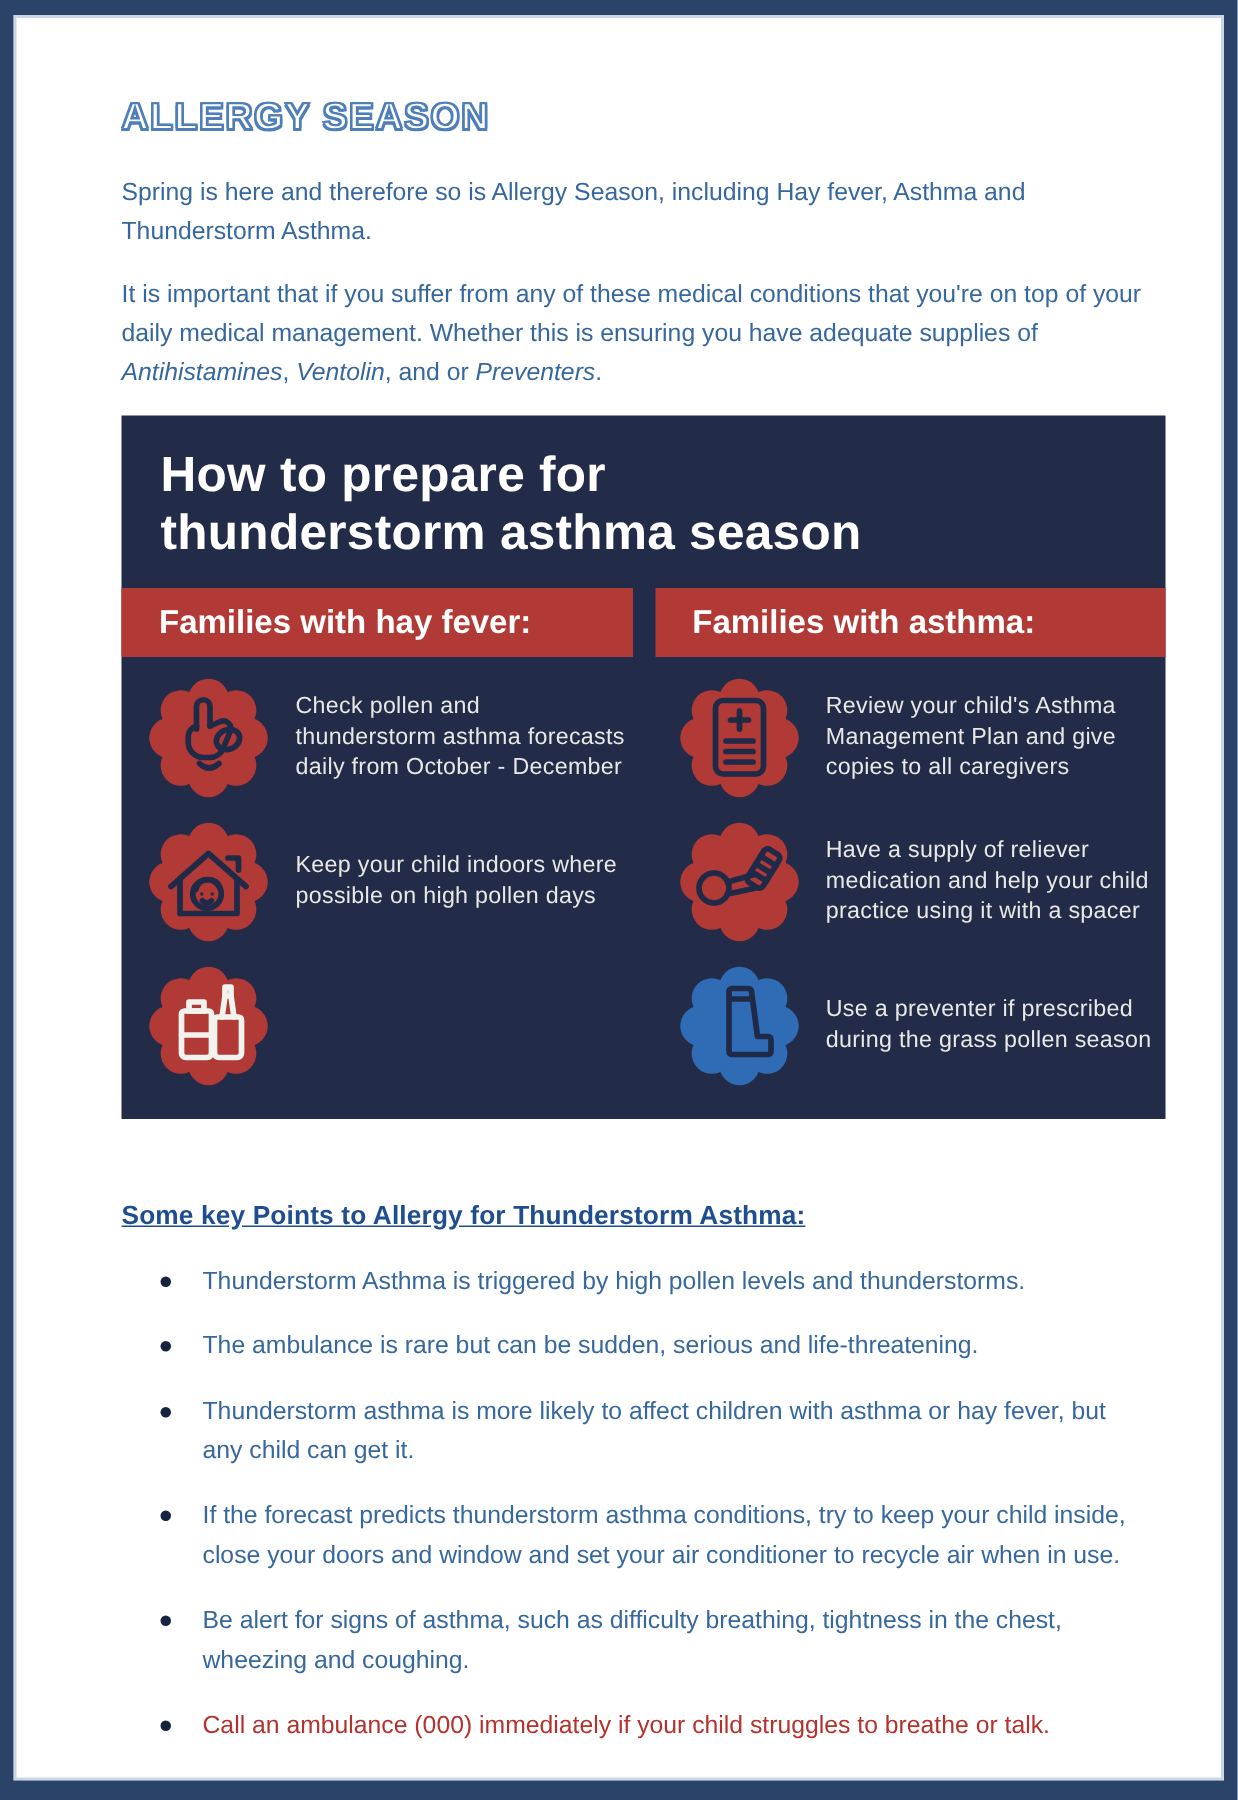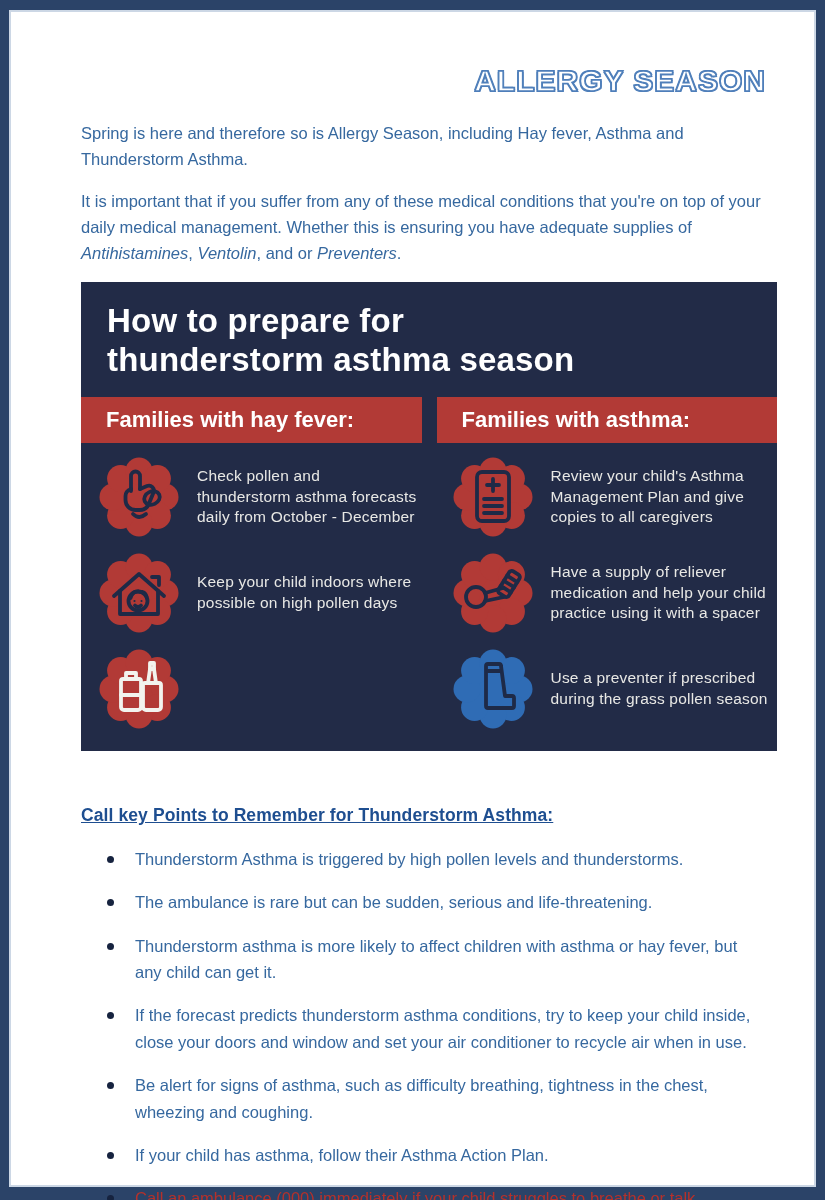--- a/index.html
+++ b/index.html
@@ -21,22 +21,22 @@
   }
   .page{
     width:825px;height:1200px;background:#fff;position:relative;
     border:9px solid var(--page-border);
     border-top-width:10px;border-bottom-width:13px;
     box-shadow:inset 0 0 0 2px #ccd7e5;
   }
   .inner{padding:54px 50px 0 72px;}
 
   .title{
-    text-align:right;margin:0 0 22px;
-    font-size:30px;font-weight:800;letter-spacing:1px;
+    text-align:left;margin:0 0 22px;
+    font-size:25px;font-weight:800;letter-spacing:1px;
     color:#ffffff;
     -webkit-text-stroke:1.4px var(--title-outline);
     text-shadow:-1px -1px 0 var(--title-outline),1px -1px 0 var(--title-outline),
                 -1px 1px 0 var(--title-outline),1px 1px 0 var(--title-outline);
   }
 
   .para{
     color:var(--body-text);font-size:16.5px;line-height:1.58;
     margin:0 0 16px;max-width:720px;
   }
@@ -256,26 +256,25 @@
                   </g>
                 </svg>
               </span>
               <span class="ig-text">Use a preventer if prescribed during the grass pollen season</span>
             </div>
           </div>
         </div>
     </section>
 
     <section class="keypoints">
-      <h3 class="kp-heading">Call key Points to Remember for Thunderstorm Asthma:</h3>
+      <h3 class="kp-heading">Some key Points to Allergy for Thunderstorm Asthma:</h3>
       <ul class="kp-list">
           <li>Thunderstorm Asthma is triggered by high pollen levels and thunderstorms.</li>
           <li>The ambulance is rare but can be sudden, serious and life-threatening.</li>
           <li>Thunderstorm asthma is more likely to affect children with asthma or hay fever, but any child can get it.</li>
           <li>If the forecast predicts thunderstorm asthma conditions, try to keep your child inside, close your doors and window and set your air conditioner to recycle air when in use.</li>
           <li>Be alert for signs of asthma, such as difficulty breathing, tightness in the chest, wheezing and coughing.</li>
-          <li>If your child has asthma, follow their Asthma Action Plan.</li>
           <li class="alert-red">Call an ambulance (000) immediately if your child struggles to breathe or talk.</li>
         </ul>
     </section>
 
   </div>
 </div>
 
 </body></html>

